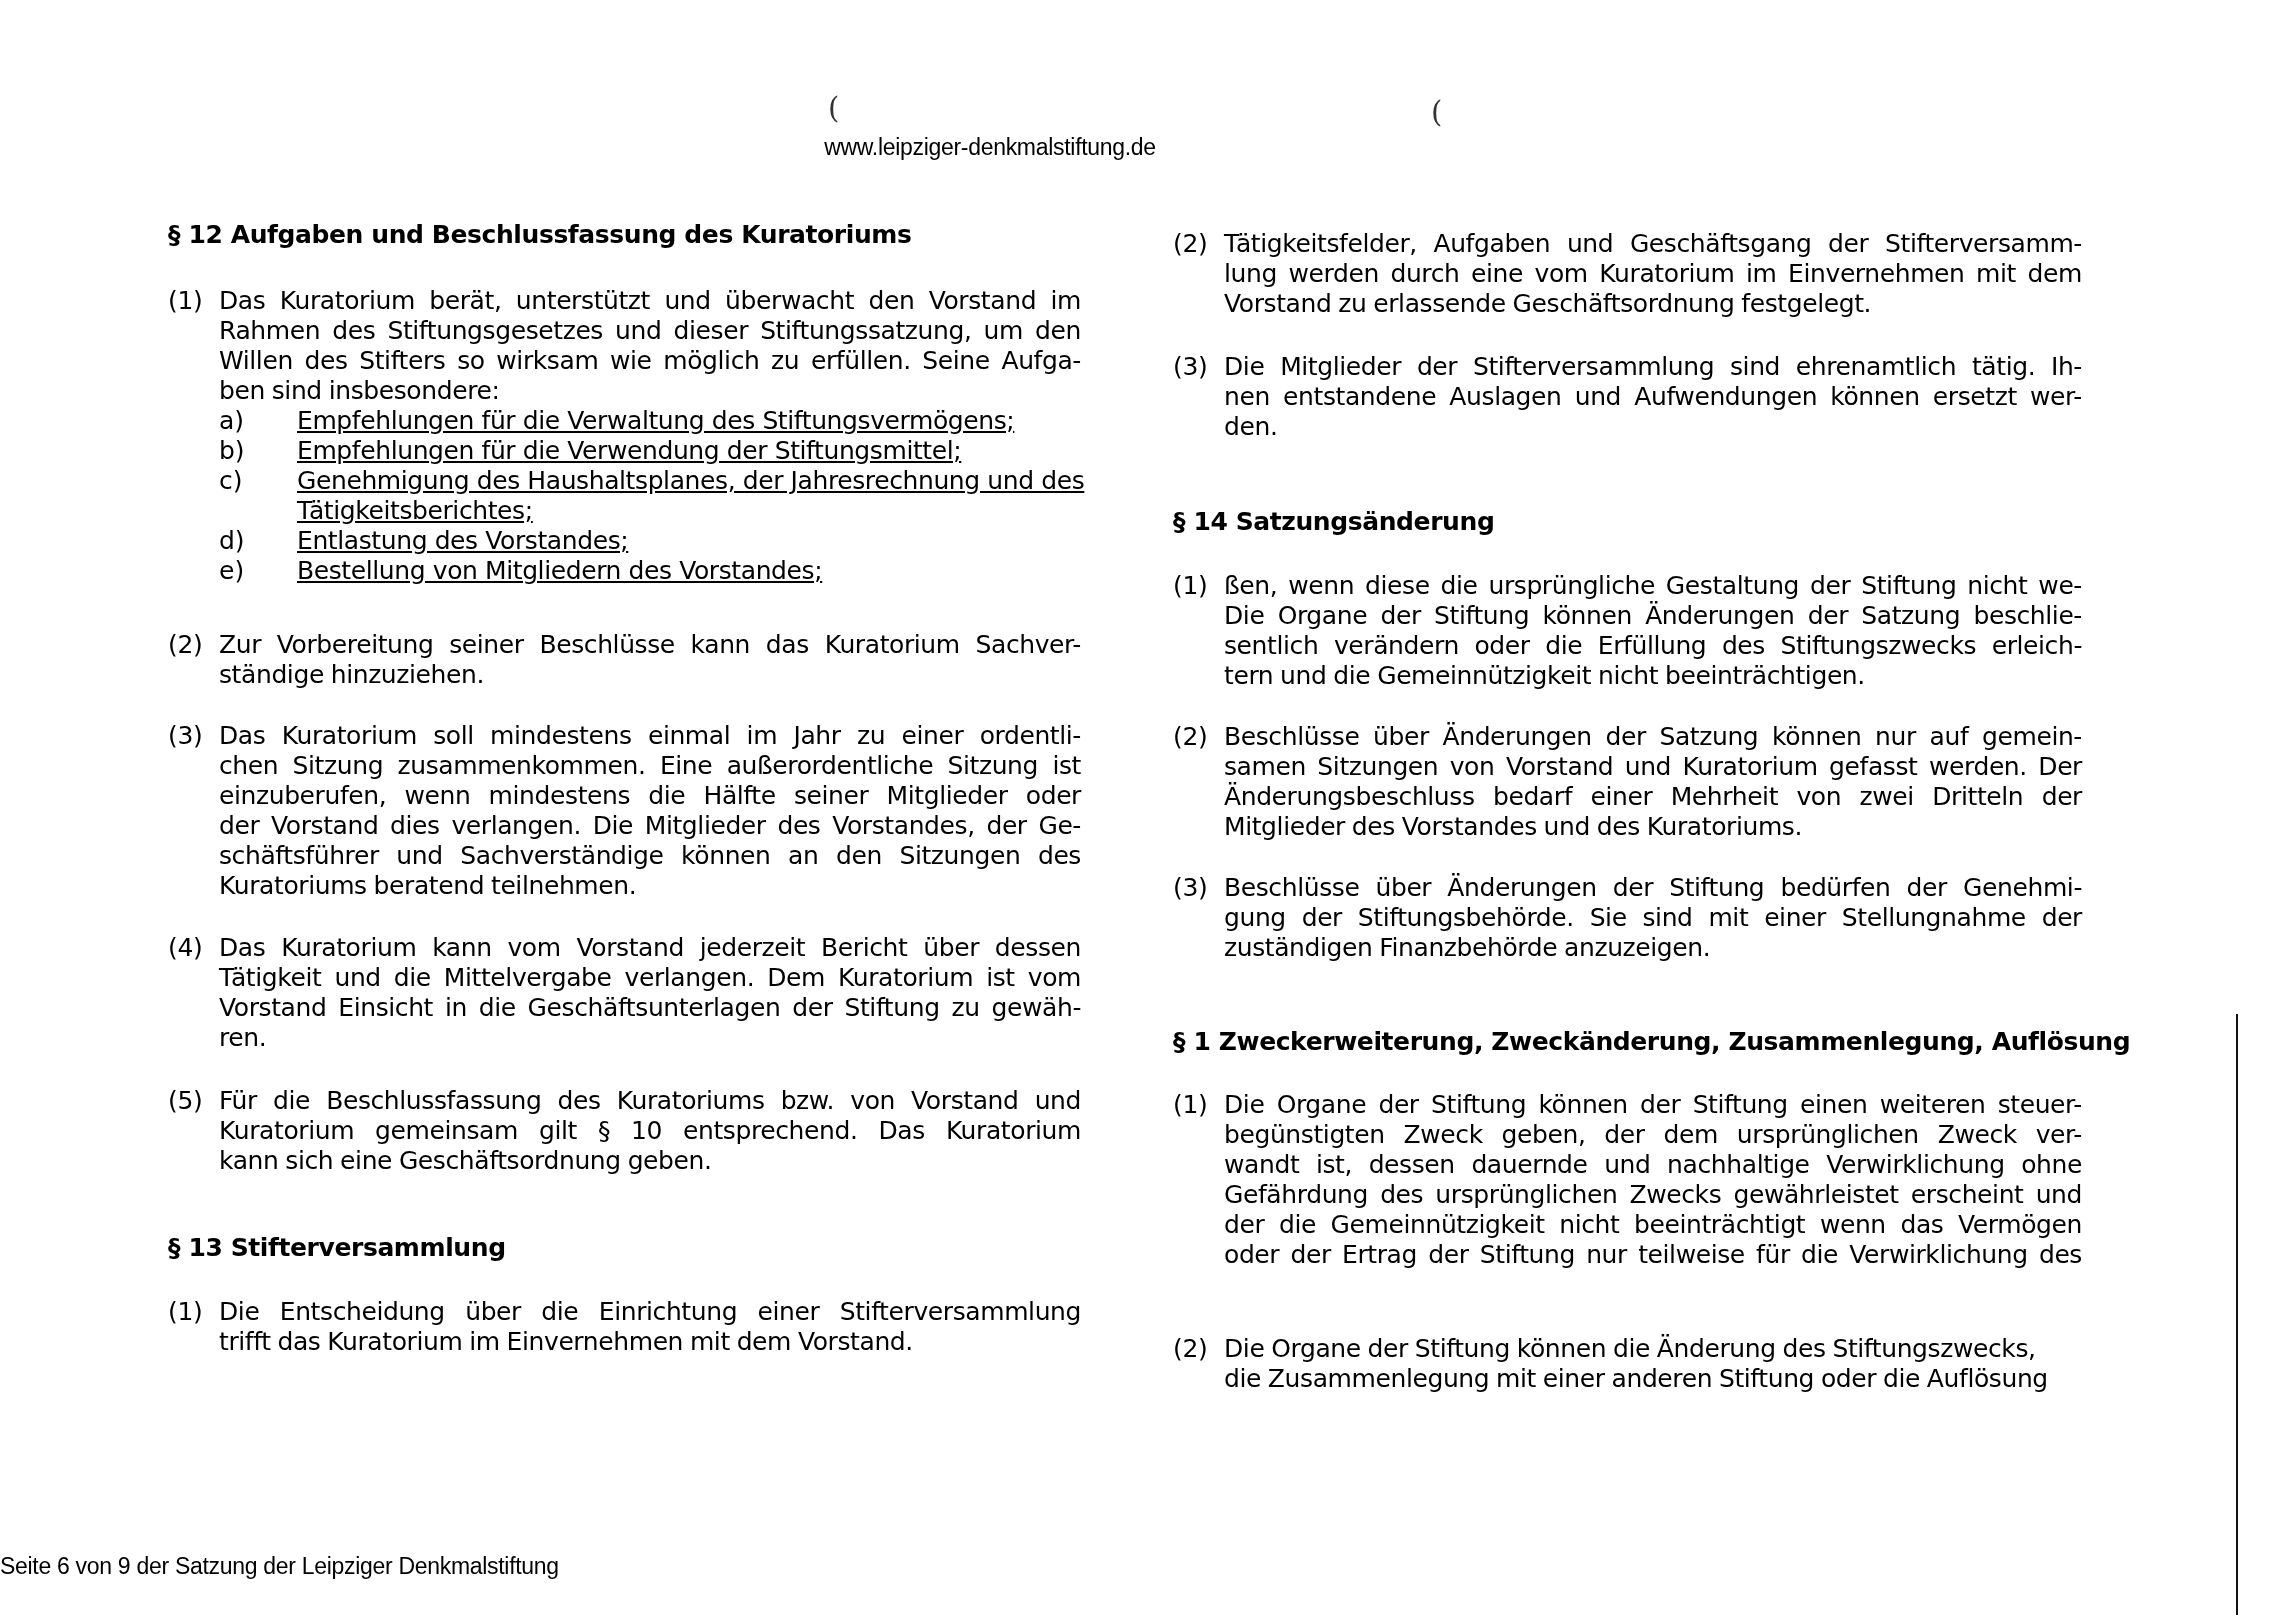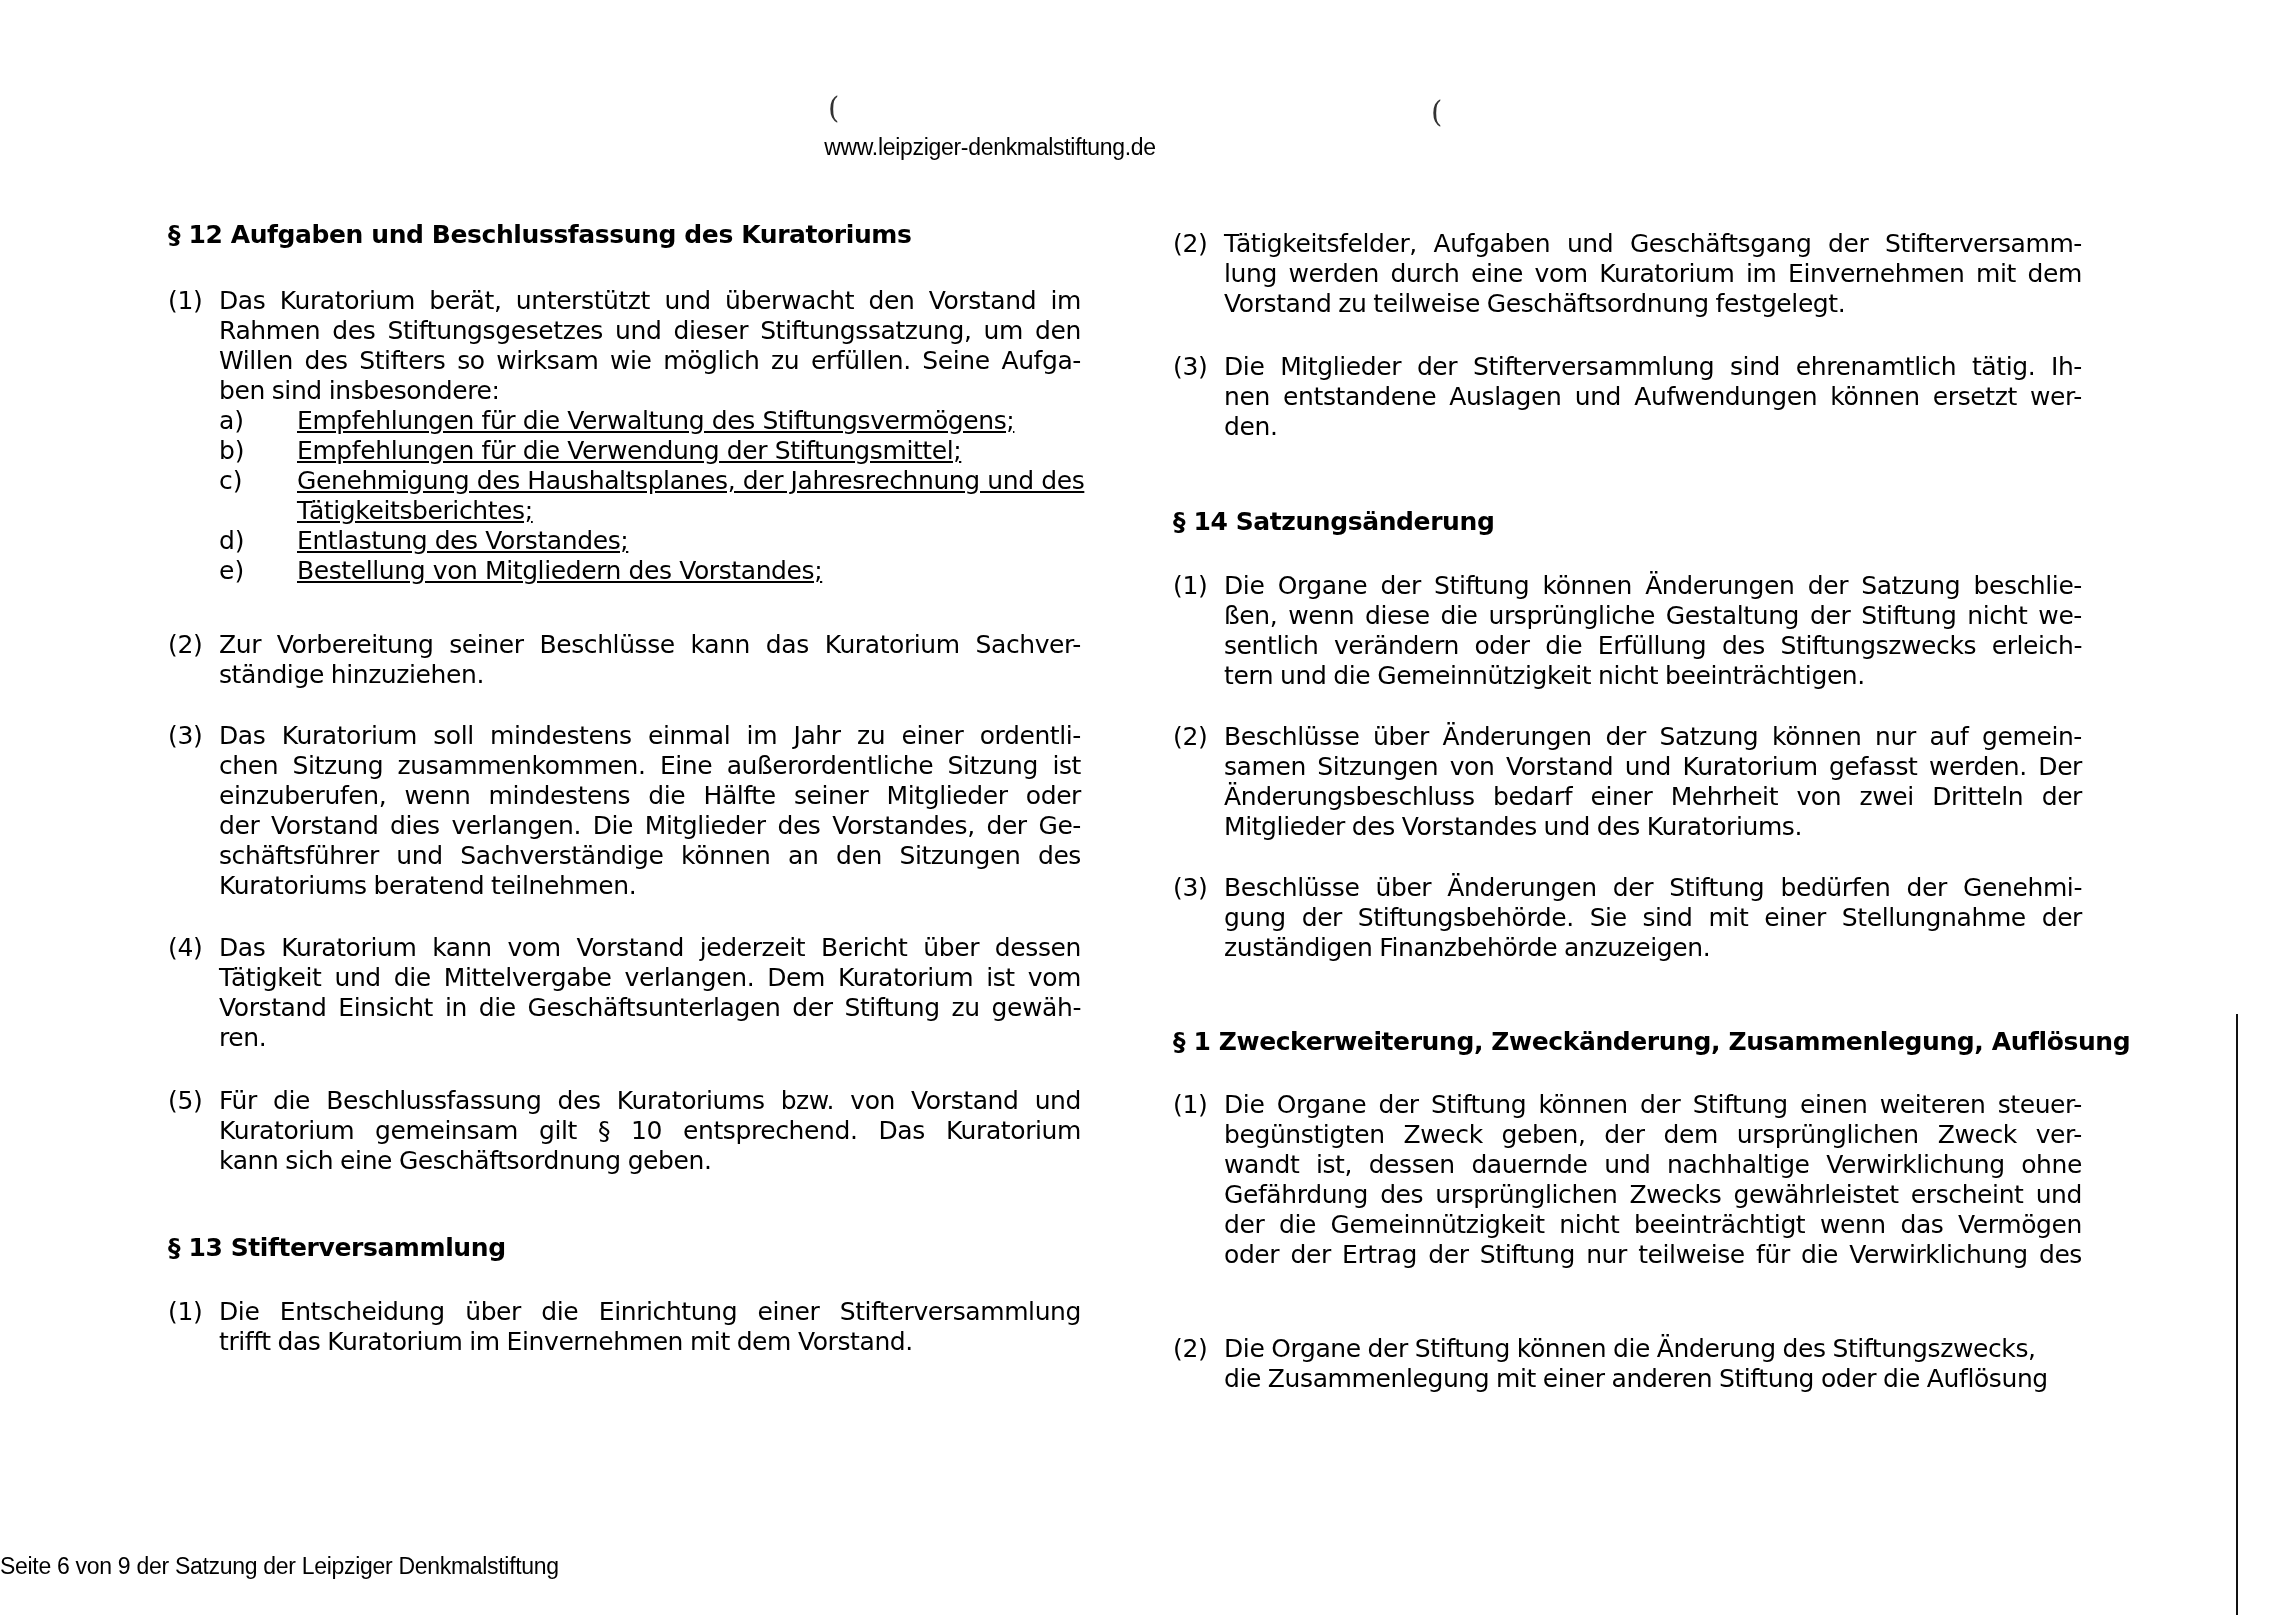--- a/index.html
+++ b/index.html
@@ -218,40 +218,40 @@
   </div>
 </div>
 
 <div class="column col-right">
 
   <div class="para" style="top:229px;">
     <span class="para-num">(2)</span>
     <div class="para-text">
       <span class="line">Tätigkeitsfelder, Aufgaben und Geschäftsgang der Stifterversamm-</span>
       <span class="line">lung werden durch eine vom Kuratorium im Einvernehmen mit dem</span>
-      <span class="line last">Vorstand zu teilweise Geschäftsordnung festgelegt.</span>
+      <span class="line last">Vorstand zu erlassende Geschäftsordnung festgelegt.</span>
     </div>
   </div>
 
   <div class="para" style="top:352px;">
     <span class="para-num">(3)</span>
     <div class="para-text">
       <span class="line">Die Mitglieder der Stifterversammlung sind ehrenamtlich tätig. Ih-</span>
       <span class="line">nen entstandene Auslagen und Aufwendungen können ersetzt wer-</span>
       <span class="line last">den.</span>
     </div>
   </div>
 
   <div class="section-title" style="top:507px;">§ 14 Satzungsänderung</div>
 
   <div class="para" style="top:571px;">
     <span class="para-num">(1)</span>
     <div class="para-text">
+      <span class="line">ßen, wenn diese die ursprüngliche Gestaltung der Stiftung nicht we-</span>
       <span class="line">Die Organe der Stiftung können Änderungen der Satzung beschlie-</span>
-      <span class="line">ßen, wenn diese die ursprüngliche Gestaltung der Stiftung nicht we-</span>
       <span class="line">sentlich verändern oder die Erfüllung des Stiftungszwecks erleich-</span>
       <span class="line last">tern und die Gemeinnützigkeit nicht beeinträchtigen.</span>
     </div>
   </div>
 
   <div class="para" style="top:722px;">
     <span class="para-num">(2)</span>
     <div class="para-text">
       <span class="line">Beschlüsse über Änderungen der Satzung können nur auf gemein-</span>
       <span class="line">samen Sitzungen von Vorstand und Kuratorium gefasst werden. Der</span>

